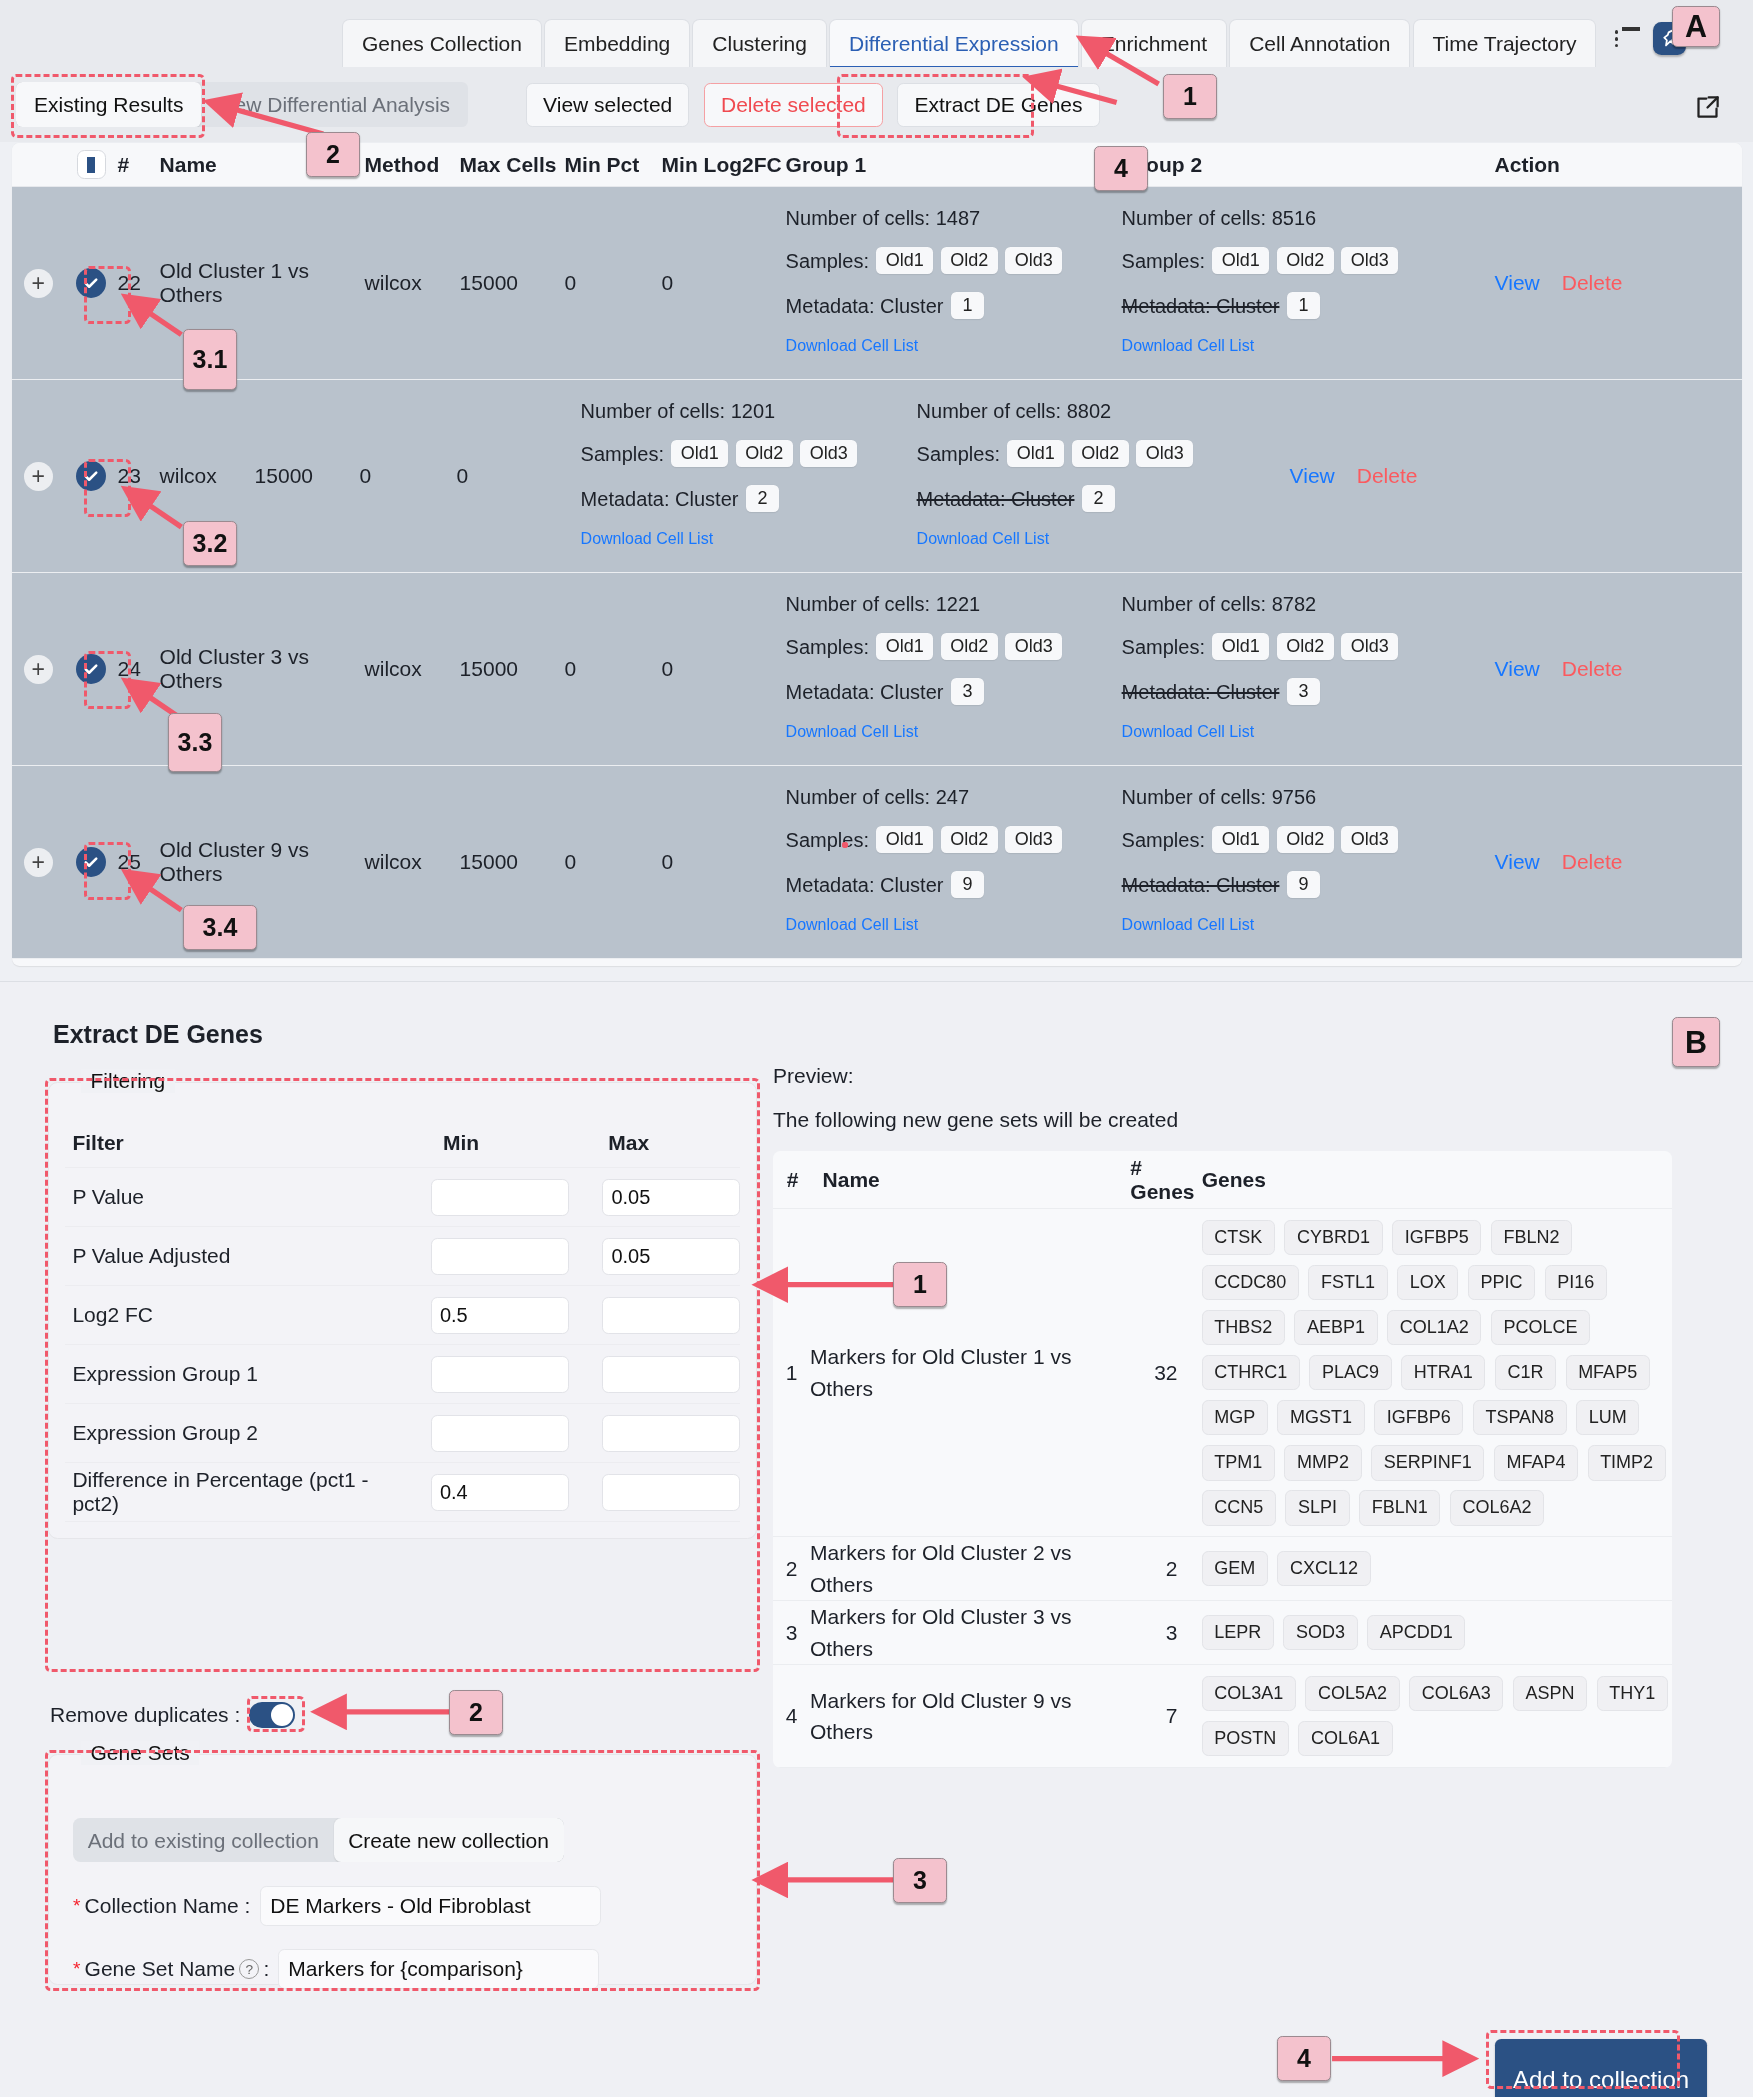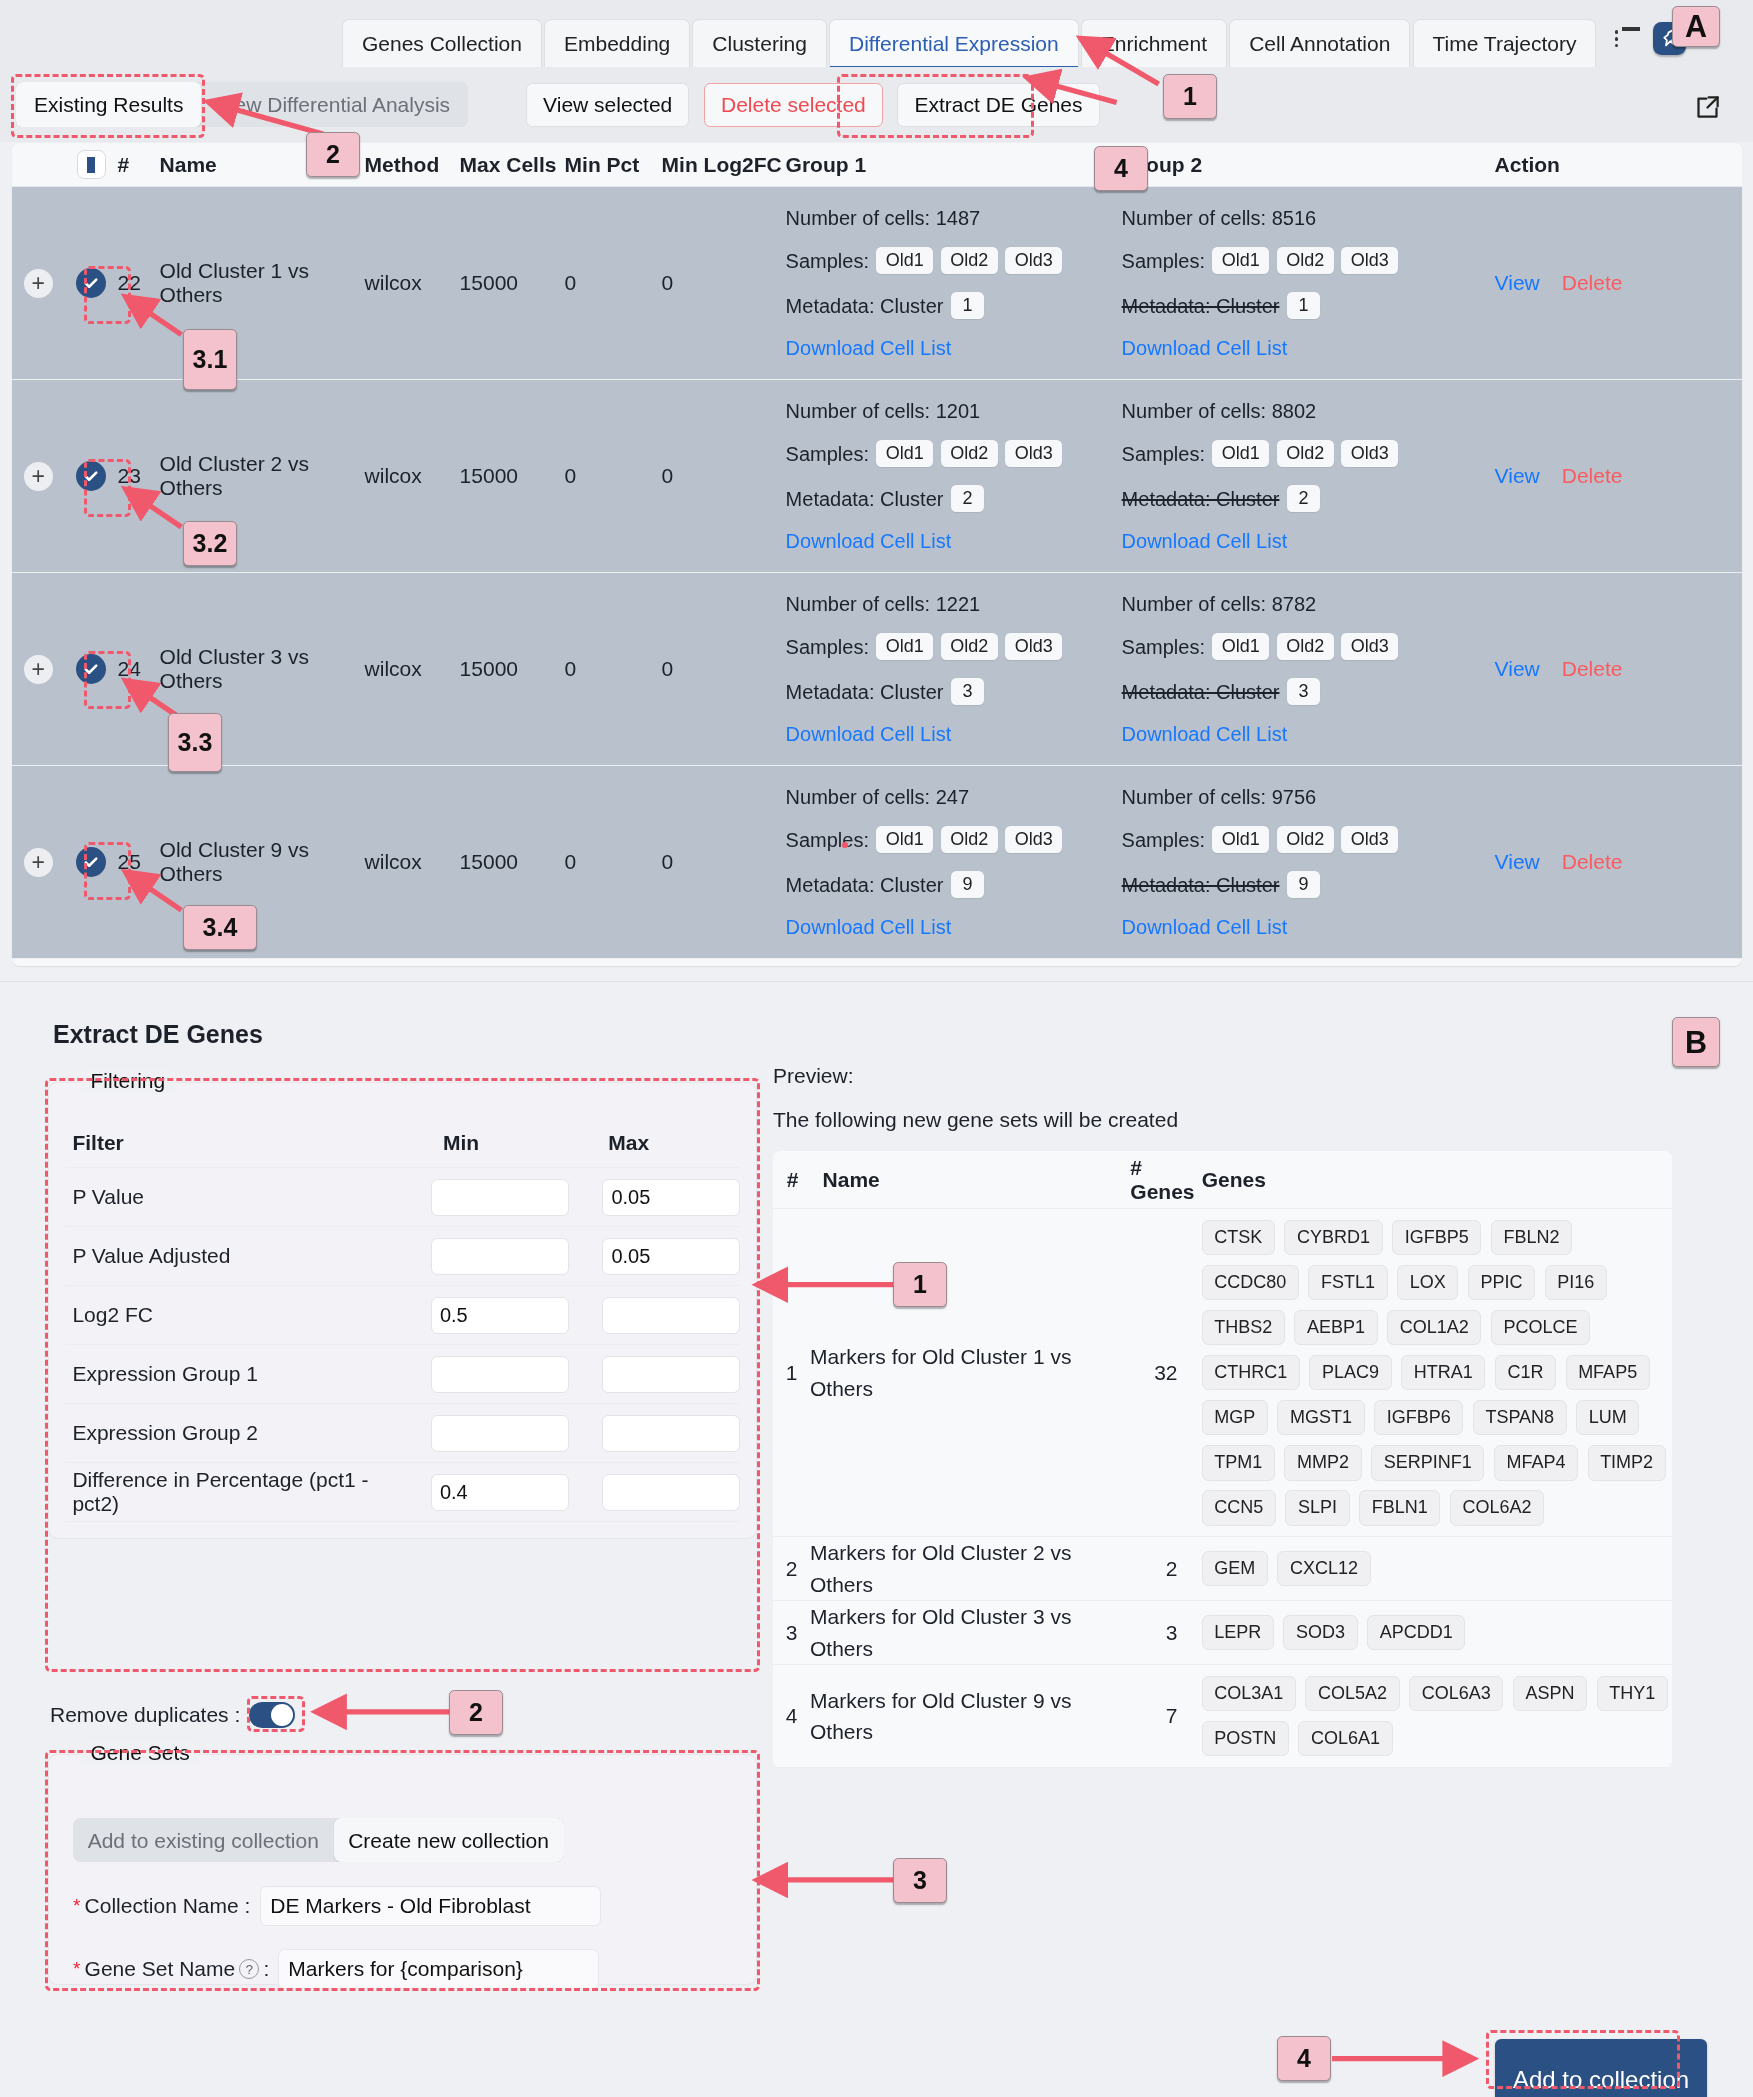--- a/index.html
+++ b/index.html
@@ -124,21 +124,21 @@
 
   .grp { padding:20px 0 0 0; font-size:20px; line-height:1.1; }
   .grp .line { margin-bottom:18px; display:flex; align-items:center; flex-wrap:wrap; }
   .tagwrap { display:flex; gap:7.4px; margin-left:7.4px;}
   .tag {
     background:#f7f8fa; border-radius:5.3px; padding:3.7px 9.5px; font-size:18px;
     color:#222; box-shadow:0 0.5px 1.1px rgba(0,0,0,.08);
   }
   .tag.sm { padding:3.7px 11.6px; }
   .strike { text-decoration: line-through; }
-  .dl { color:#1777ff; font-size:20px; }
+  .dl { color:#1777ff; font-size:16px; }
   .lnk-view { color:#1777ff; font-size:21px;}
   .lnk-del  { color:#fb5a5f; font-size:21px;}
 
   
   .panel {
     position:absolute; left:0; top:981px; width:1753px; height:1117px;
     background:#eff0f4; border-top:0.5px solid #dcdfe4;
   }
   .panel-title { position:absolute; left:53px; top:1020px; font-size:25px; font-weight:bold; }
 
@@ -373,21 +373,20 @@
           <div class="plus-btn">+</div>
         </div>
         <div class="c-chk">
           <div class="chk">
             <svg viewBox="0 0 24 24" fill="none" stroke="#fff" stroke-width="3.4" stroke-linecap="round" stroke-linejoin="round">
               <path d="M5 12.5l4.5 4.5L19 7.5"></path>
             </svg>
           </div>
         </div>
         <div class="c-num">23</div>
-        <div class="c-name">Old Cluster 2 vs Others</div>
         <div class="c-meth">wilcox</div>
         <div class="c-max">15000</div>
         <div class="c-pct">0</div>
         <div class="c-lfc">0</div>
         <div class="c-g1">
           <div class="grp">
             <div class="line">Number of cells: 1201</div>
             <div class="line">
               <span>Samples:</span>
               <span class="tagwrap">

